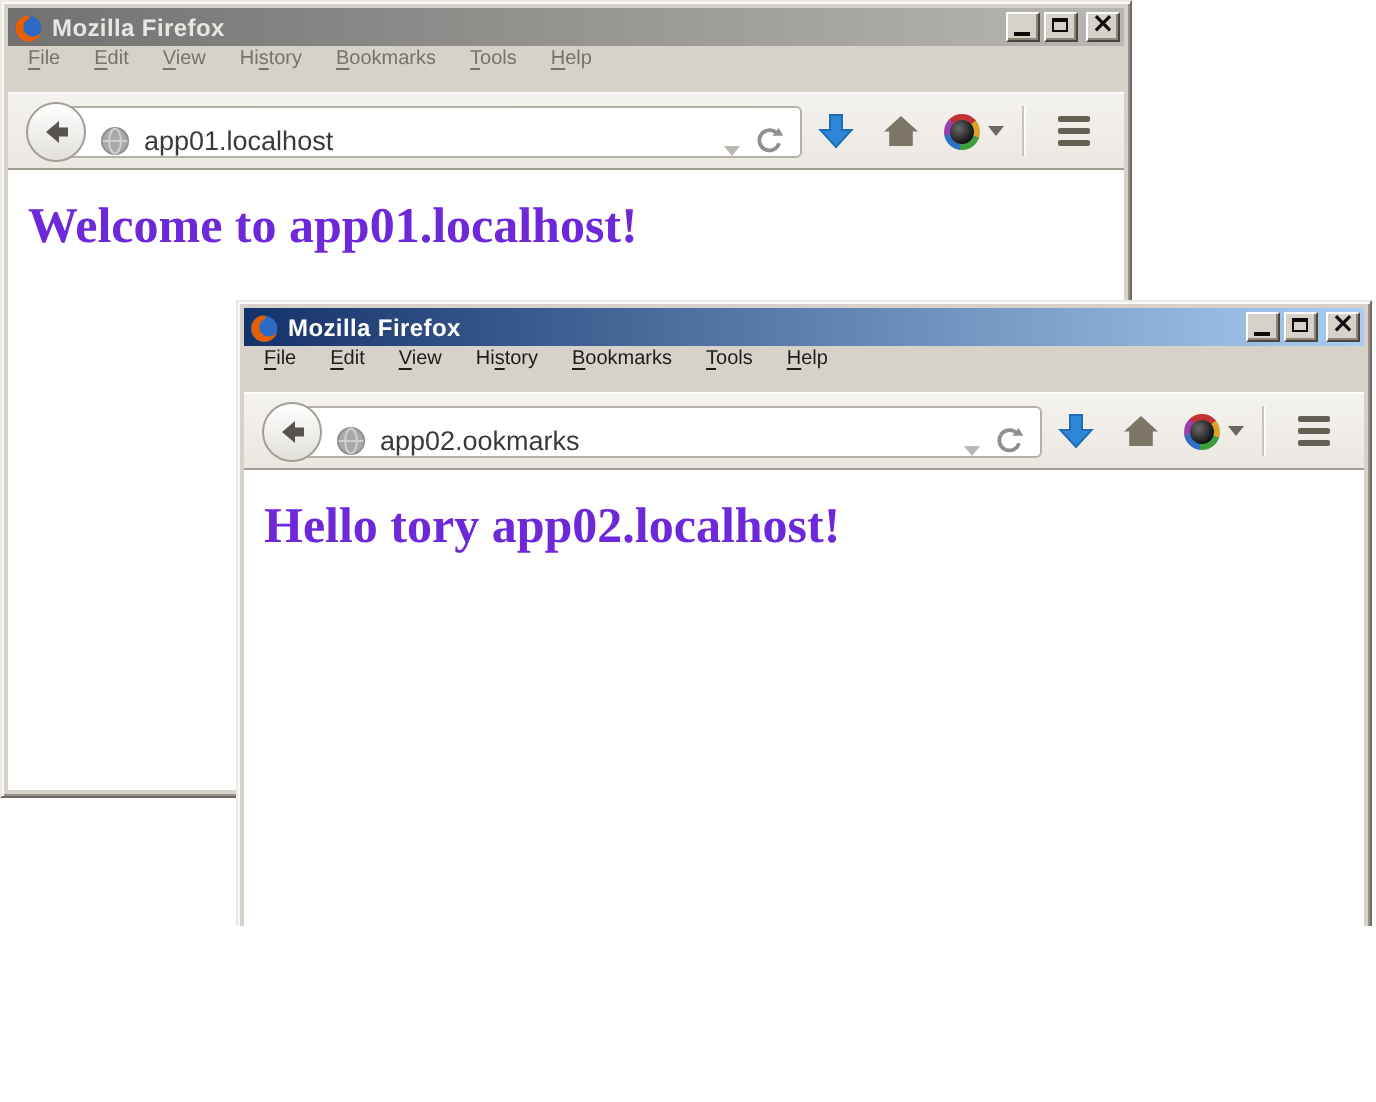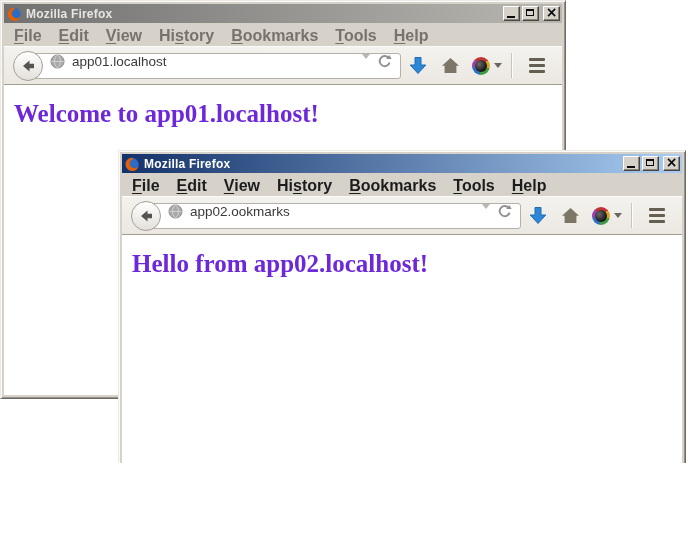--- a/index.html
+++ b/index.html
@@ -26,35 +26,35 @@
     border:1px solid;border-color:#ffffff #4a463f #4a463f #ffffff;
     box-shadow:inset -1px -1px 0 #8b8679;box-sizing:border-box;cursor:default;}
   .wbtn.close{margin-left:2px;}
   .glyph-min{position:absolute;left:3px;bottom:2px;width:8px;height:2px;background:#0b0b0b;}
   .glyph-max{position:absolute;left:3px;top:2px;width:8px;height:7px;box-sizing:border-box;
     border:1px solid #0b0b0b;border-top-width:2px;}
   .glyph-close{position:absolute;left:0;top:-3px;width:15px;text-align:center;
     font-size:14px;font-weight:bold;color:#0b0b0b;line-height:17px;font-family:"DejaVu Sans",sans-serif;}
 
   
-  .menubar{height:23px;flex:0 0 23px;display:flex;align-items:flex-end;padding:0 3px;
-    font-size:16px;color:#1c1c1c;font-weight:bold;}
+  .menubar{height:23px;flex:0 0 23px;display:flex;align-items:flex-start;padding:0 3px;
+    font-size:10px;color:#1c1c1c;}
   .inactive .menubar{color:#77736c;}
   .menu-item{padding:1px 7px;margin-right:3px;white-space:nowrap;}
   .menu-item u{text-underline-offset:2px;}
 
   
   .navbar{height:39px;flex:0 0 39px;display:flex;align-items:center;padding:0 9px;
     background:linear-gradient(var(--toolbar-background,#f4f2ee),#ebe8e2);
     border-top:1px solid #fdfcfa;border-bottom:1px solid #a29d92;box-sizing:border-box;}
   .back-btn{width:30px;height:30px;border-radius:50%;flex:0 0 30px;z-index:2;position:relative;
     background:linear-gradient(#ffffff,#e3e0da);border:1px solid #a39f96;box-sizing:border-box;
     display:flex;align-items:center;justify-content:center;}
   .urlbar{flex:1;height:26px;background:#fff;border:1px solid #b5b1a9;border-radius:3px;
-    margin-left:-16px;padding:0 8px 0 22px;display:flex;align-items:flex-start;z-index:1;box-sizing:border-box;}
+    margin-left:-16px;padding:0 8px 0 22px;display:flex;align-items:flex-end;z-index:1;box-sizing:border-box;}
   .url-text{flex:1;font-size:13.5px;color:var(--url-text-color,#3a3a3a);margin-left:7px;white-space:nowrap;}
   .url-drop{width:0;height:0;border-left:4px solid transparent;border-right:4px solid transparent;
     border-top:5px solid #b9b7b2;margin:0 7px 0 4px;}
   .tool-btn{width:33px;height:30px;display:flex;align-items:center;justify-content:center;flex:0 0 33px;}
   .lens{width:18px;height:18px;border-radius:50%;position:relative;flex:0 0 18px;
     background:conic-gradient(#c23232 0 14%,#d8a428 14% 30%,#3f9c3f 30% 52%,#2f6fc4 52% 72%,#9c3fae 72% 88%,#c23232 88%);}
   .lens::after{content:"";position:absolute;inset:3px;border-radius:50%;
     background:radial-gradient(circle at 35% 35%,#6a6a6a,#141414 70%);}
   .caret{width:0;height:0;border-left:4px solid transparent;border-right:4px solid transparent;
     border-top:5px solid #6b675f;margin-left:4px;}
@@ -233,21 +233,21 @@
       <div class="tool-btn">
         <span class="burger">
             <span></span>
             <span></span>
             <span></span>
           </span>
       </div>
     </div>
 
     <div class="content">
-      <h1>Hello from app02.localhost!</h1>
+      <h1>Hello tory app02.localhost!</h1>
       <span class="grip">
         <svg width="13" height="13" viewBox="0 0 13 13">
           <g fill="#ffffff">
               <rect x="10" y="1" width="3" height="3"></rect>
               <rect x="5" y="6" width="3" height="3"></rect>
               <rect x="10" y="6" width="3" height="3"></rect>
               <rect x="0" y="11" width="3" height="3"></rect>
               <rect x="5" y="11" width="3" height="3"></rect>
               <rect x="10" y="11" width="3" height="3"></rect>
             </g>

